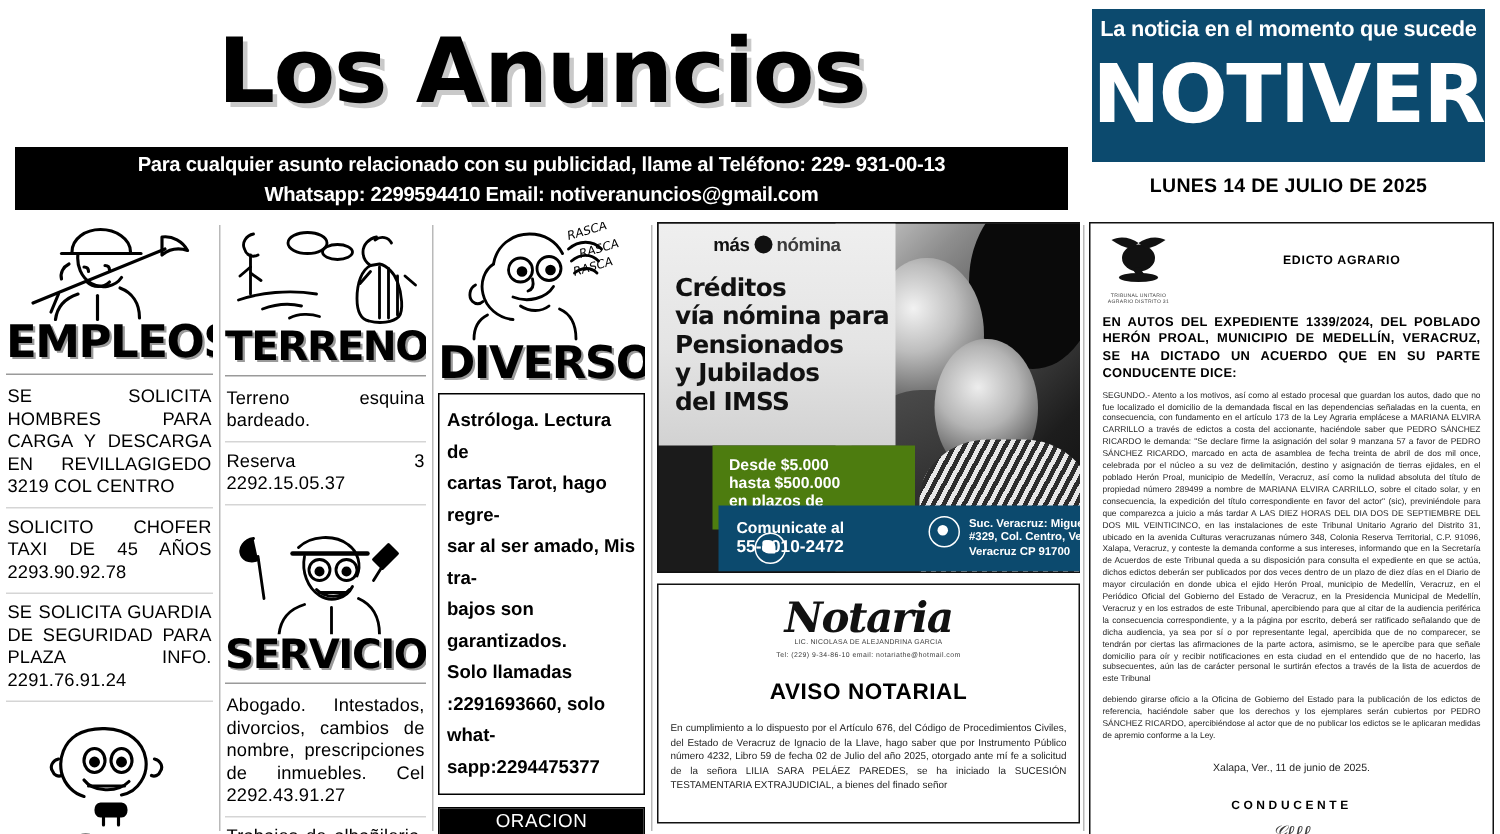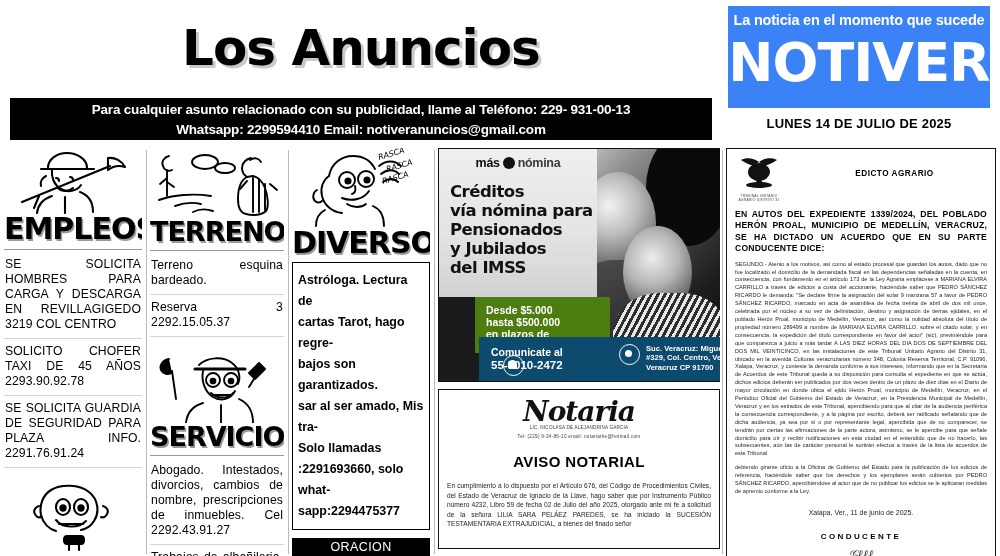--- a/index.html
+++ b/index.html
@@ -4,35 +4,35 @@
 <style>
   html,body{margin:0;padding:0;background:#fff;}
   body{width:1000px;height:556px;overflow:hidden;font-family:"Liberation Sans",sans-serif;color:#000;}
   .page{position:relative;width:1000px;height:556px;background:#fff;}
 
   
   .masthead{position:absolute;left:0;top:0;width:722px;height:144px;}
   .masthead-title{
     position:absolute;left:0;top:4px;width:722px;height:88px;
     font-family:"DejaVu Sans",sans-serif;font-weight:bold;
-    font-size:50px;line-height:88px;letter-spacing:-1px;text-align:center;
+    font-size:60px;line-height:88px;letter-spacing:-1px;text-align:center;
     color:#000;
     text-shadow:3px 3px 0 #c9c9c9;
     white-space:nowrap;
   }
   .masthead-band{
     position:absolute;left:10px;top:98px;width:702px;height:42px;background:#000;
     color:#fff;text-align:center;
   }
   .masthead-band .l1{font-size:13.5px;font-weight:bold;line-height:20px;padding-top:2px;letter-spacing:-.2px;}
   .masthead-band .l2{font-size:13.5px;font-weight:bold;line-height:20px;letter-spacing:-.2px;}
 
   
   .notiver{position:absolute;left:722px;top:4px;width:274px;height:140px;}
-  .notiver-box{position:absolute;left:6px;top:2px;width:262px;height:102px;background:#3b82f6;}
+  .notiver-box{position:absolute;left:6px;top:2px;width:262px;height:102px;background:#0c4a6e;}
   .notiver-tag{color:#fff;text-align:center;font-size:14.5px;font-weight:bold;line-height:24px;padding-top:2px;letter-spacing:-.2px;}
   .notiver-name{
     color:#fff;text-align:center;font-family:"DejaVu Sans",sans-serif;
     font-weight:bold;font-size:54px;line-height:62px;letter-spacing:-1px;
   }
   .notiver-date{position:absolute;left:0;top:112px;width:274px;text-align:center;font-size:13px;font-weight:bold;letter-spacing:.2px;}
 
   
   .cols{position:absolute;left:0;top:148px;width:1000px;height:408px;}
   .col{position:absolute;top:0;height:408px;overflow:hidden;}
@@ -297,22 +297,22 @@
               <text x="92" y="24" transform="rotate(-16 92 24)">RASCA</text>
               <text x="88" y="36" transform="rotate(-16 88 36)">RASCA</text>
             </g>
           </svg>
         </div>
         <div class="sec-word big">DIVERSOS</div>
 
         <div class="boxad">
           <p>Astróloga. Lectura de</p>
           <p>cartas Tarot, hago regre-</p>
+          <p>sar al ser amado, Mis tra-</p>
           <p>bajos son garantizados.</p>
-          <p>sar al ser amado, Mis tra-</p>
           <p>Solo llamadas</p>
           <p>:2291693660, solo what-</p>
           <p>sapp:2294475377</p>
         </div>
       </div>
 
       <div class="oracion">
         <div class="oracion-hd">
           <div class="t1">ORACION</div>
           <div class="t2">ESPIRITU SANTO</div>

